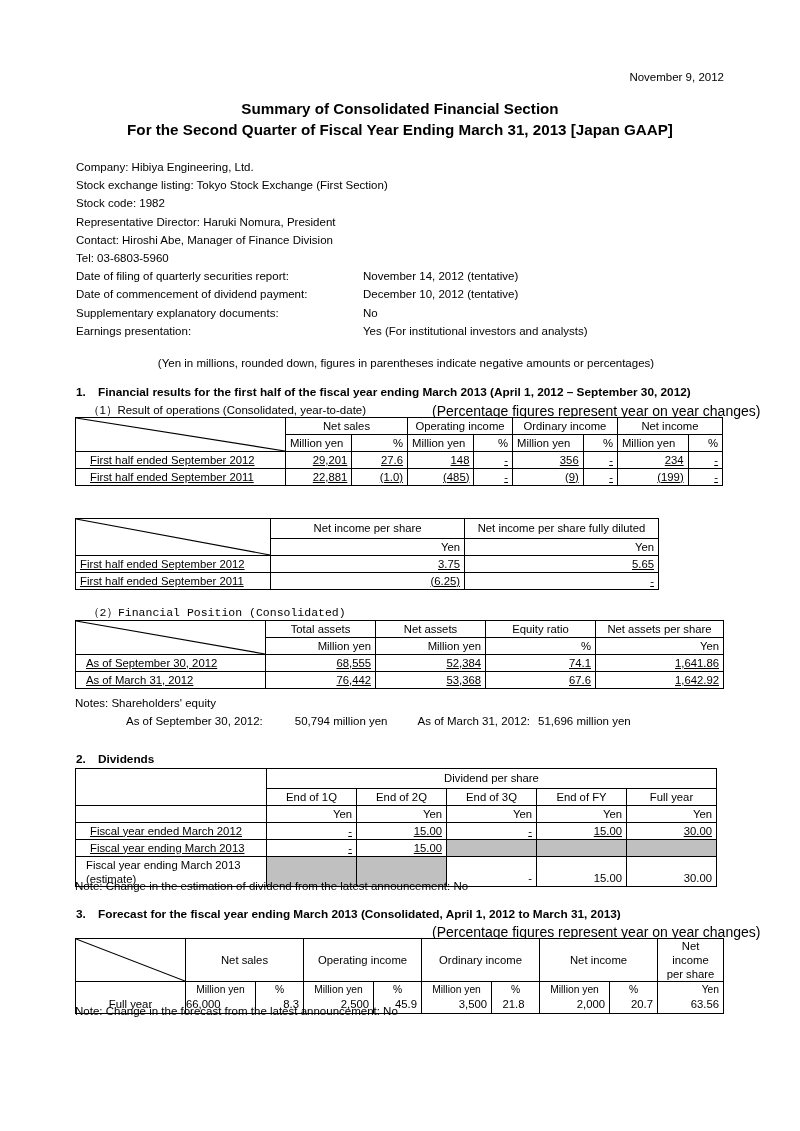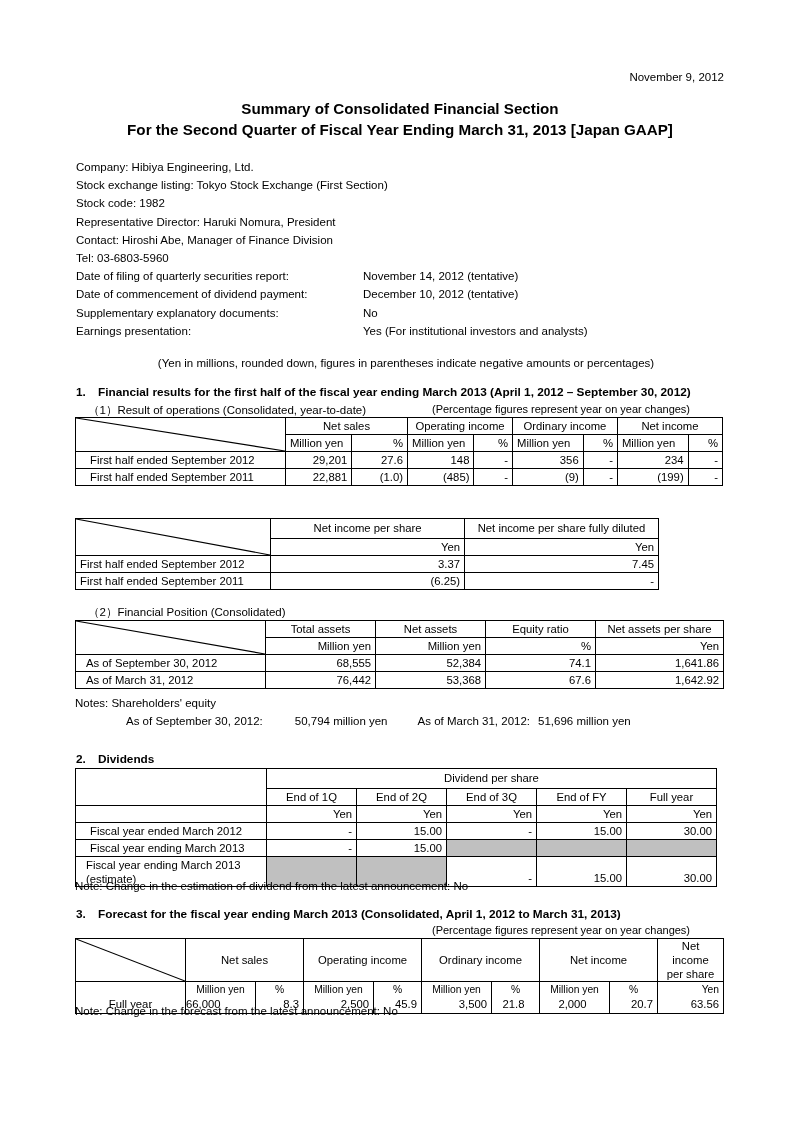--- a/index.html
+++ b/index.html
@@ -85,21 +85,21 @@
     white-space: nowrap;
   }
   .sec-num { display: inline-block; width: 22px; }
   .sub-head {
     position: absolute;
     font-size: 11.5px;
     white-space: nowrap;
   }
   .right-note {
     position: absolute;
-    font-size: 11px;
+    font-size: 14px;
     white-space: nowrap;
   }
   .plain-note {
     position: absolute;
     font-size: 11.2px;
     white-space: nowrap;
   }
 
   table.fin {
     position: absolute;
@@ -129,21 +129,21 @@
   }
   .corner svg {
     position: absolute;
     left: 0; top: 0;
     width: 100%;
     height: 100%;
     display: block;
   }
   .shaded { background: #c0c0c0; }
   .hdr-tall { height: 20px; }
-  .row-h { height: 17px; }
+  .row-h { height: 17px; text-decoration: underline; }
 </style>
 </head>
 <body>
 
 <div class="page">
 
   <div class="doc-date">November 9, 2012</div>
 
   <div class="title-block">
     <div class="title-line">Summary of Consolidated Financial Section</div>
@@ -245,32 +245,32 @@
         </td>
         <td class="c">Net income per share</td>
         <td class="c">Net income per share fully diluted</td>
       </tr>
       <tr>
         <td class="r">Yen</td>
         <td class="r">Yen</td>
       </tr>
       <tr class="row-h">
         <td class="l">First half ended September 2012</td>
-        <td class="r">3.37</td>
-        <td class="r">7.45</td>
+        <td class="r">3.75</td>
+        <td class="r">5.65</td>
       </tr>
       <tr class="row-h">
         <td class="l">First half ended September 2011</td>
         <td class="r">(6.25)</td>
         <td class="r">-</td>
       </tr>
     </tbody>
   </table>
 
-  <div class="sub-head" style="left:88px; top:605px;">（2）Financial Position (Consolidated)</div>
+  <div class="sub-head" style="left:88px; top:605px;font-family:Liberation Mono, monospace;">（2）Financial Position (Consolidated)</div>
 
   <table class="fin" style="left:75px; top:620px; width:648px;">
     <colgroup>
         <col style="width:190px">
         <col style="width:110px">
         <col style="width:110px">
         <col style="width:110px">
         <col style="width:128px">
       </colgroup>
     <tbody>
@@ -421,21 +421,21 @@
         <td class="c" style="padding:0">
           <div style="font-size:10.3px; line-height:14px">Million yen</div>
           <div style="line-height:15px; text-align:right; padding-right:4px">3,500</div>
         </td>
         <td class="c" style="padding:0">
           <div style="font-size:10.3px; line-height:14px">%</div>
           <div style="line-height:15px; padding-right:4px">21.8</div>
         </td>
         <td class="c" style="padding:0">
           <div style="font-size:10.3px; line-height:14px">Million yen</div>
-          <div style="line-height:15px; padding-right:4px">2,000</div>
+          <div style="line-height:15px; text-align:right; padding-right:4px">2,000</div>
         </td>
         <td class="c" style="padding:0">
           <div style="font-size:10.3px; line-height:14px">%</div>
           <div style="line-height:15px; text-align:right; padding-right:4px">20.7</div>
         </td>
         <td class="c" style="padding:0">
           <div style="font-size:10.3px; line-height:14px; text-align:right; padding-right:4px">Yen</div>
           <div style="line-height:15px; text-align:right; padding-right:4px">63.56</div>
         </td>
       </tr>

